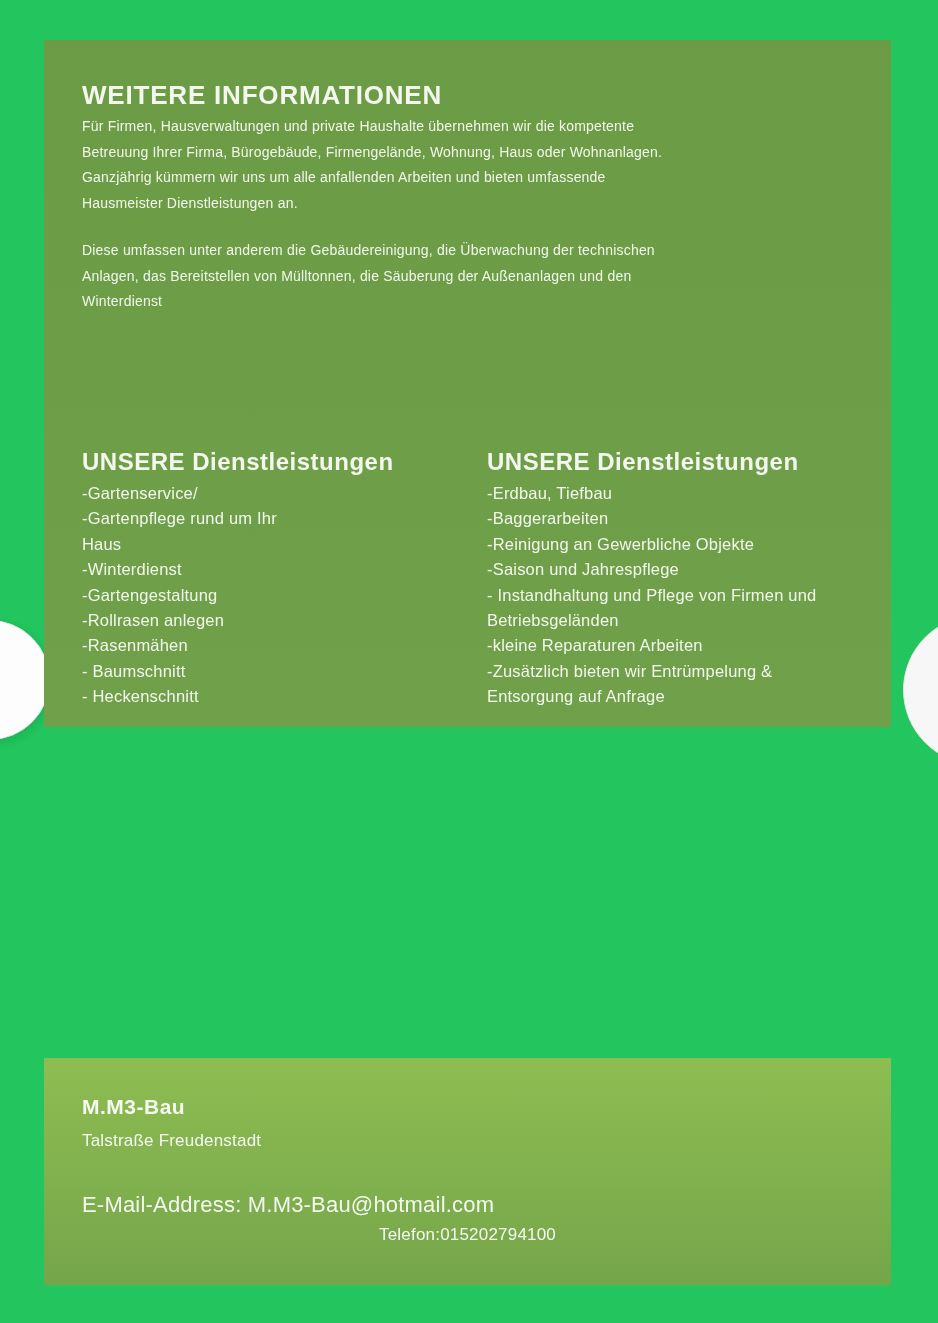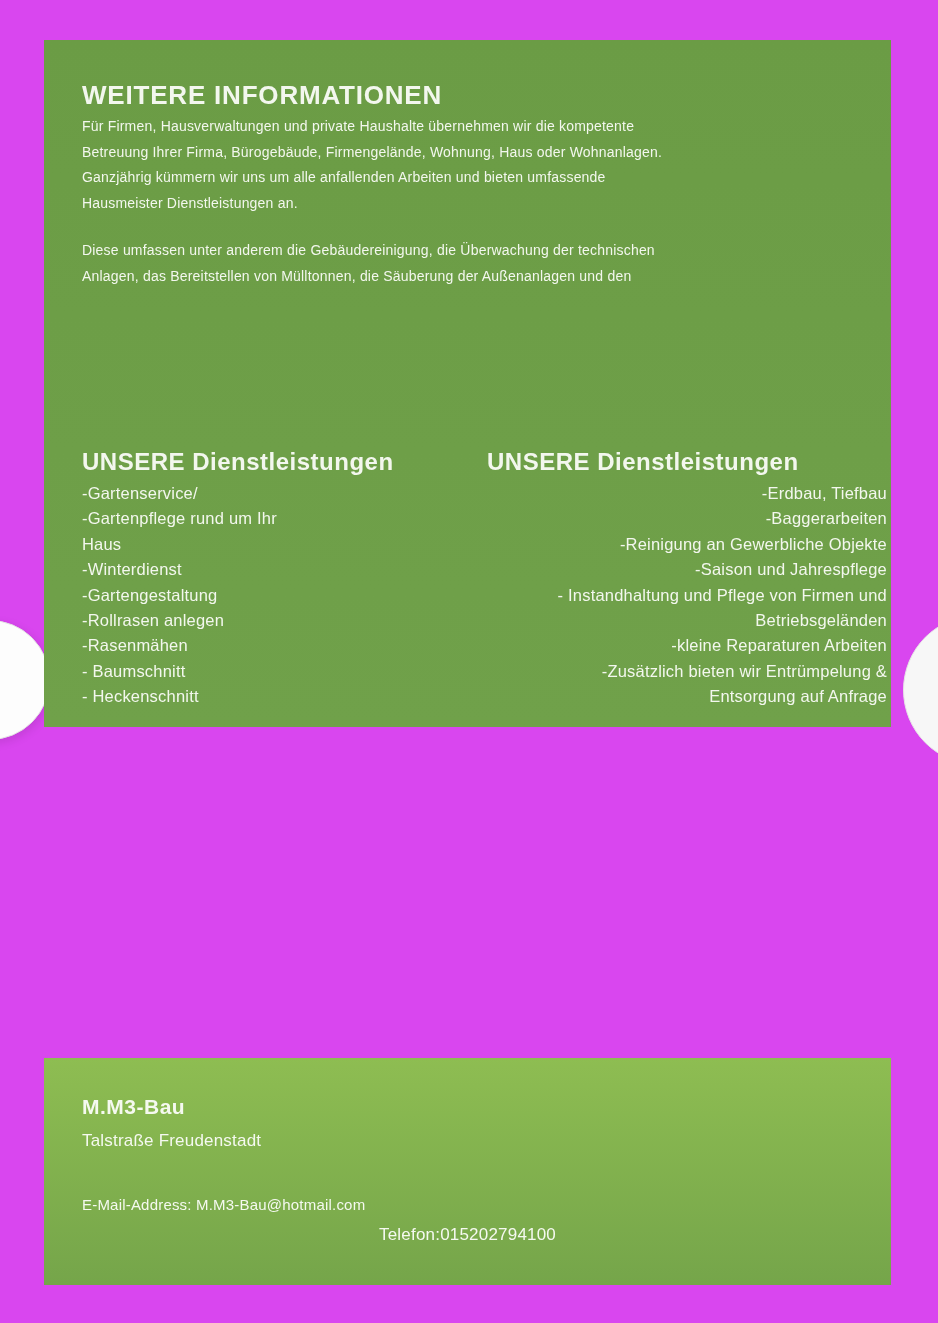--- a/index.html
+++ b/index.html
@@ -5,21 +5,21 @@
   * { margin:0; padding:0; box-sizing:border-box; }
   html,body { width:938px; height:1323px; }
   body {
     font-family:"Liberation Sans","DejaVu Sans",sans-serif;
     background:#f5f5f6;
     overflow:hidden;
   }
   .page {
     position:relative;
     width:938px; height:1323px;
-    background:#d946ef;
+    background:#22c55e;
   }
   
   .side-circle {
     position:absolute;
     border-radius:50%;
     z-index:1;
     cursor:pointer;
   }
   .side-circle.left {
     left:-70px; top:620px; width:120px; height:120px;
@@ -58,40 +58,40 @@
     position:absolute; top:408px;
     font-size:24px; font-weight:bold; letter-spacing:0.5px;
     white-space:nowrap;
   }
   .col-heading.left  { left:38px; }
   .col-heading.right { left:443px; }
   .service-list {
     position:absolute; top:441px;
   }
   .service-list.left  { left:38px;  width:360px; }
-  .service-list.right { left:443px; width:400px;text-align:right; }
+  .service-list.right { left:443px; width:400px; }
   .service-list div {
     font-size:16.5px; line-height:25.4px; letter-spacing:0.2px;
     white-space:nowrap;
   }
   
   .footer-card {
     position:absolute;
     left:44px; top:1058px;
     width:847px; height:227px;
     background:linear-gradient(180deg,#8ebd52 0%,#75a54a 100%);
     color:#f5f9f0;
     padding:36px 38px 0 38px;
     z-index:2;
   }
   .company {
     font-size:21px; font-weight:bold; letter-spacing:0.5px; line-height:26px;
   }
   .address { font-size:17px; line-height:26px; margin-top:8px; letter-spacing:0.2px; }
-  .email   { font-size:15px; line-height:26px; margin-top:38px; letter-spacing:0.2px; }
+  .email   { font-size:22px; line-height:26px; margin-top:38px; letter-spacing:0.2px; }
   .phone   { font-size:17px; line-height:26px; margin-top:4px;  letter-spacing:0.2px;text-align:center; }
 </style>
 </head>
 <body>
 
 <div class="page">
 
   <div class="side-circle left"></div>
   <div class="side-circle right"></div>
 
@@ -104,20 +104,21 @@
       <div>Für Firmen, Hausverwaltungen und private Haushalte übernehmen wir die kompetente</div>
           <div>Betreuung Ihrer Firma, Bürogebäude, Firmengelände, Wohnung, Haus oder Wohnanlagen.</div>
           <div>Ganzjährig kümmern wir uns um alle anfallenden Arbeiten und bieten umfassende</div>
           <div>Hausmeister Dienstleistungen an.</div>
         </div>
 
       <div class="para p2">
 
       <div>Diese umfassen unter anderem die Gebäudereinigung, die Überwachung der technischen</div>
           <div>Anlagen, das Bereitstellen von Mülltonnen, die Säuberung der Außenanlagen und den</div>
+          <div>Winterdienst</div>
         </div>
 
       <h2 class="col-heading left">UNSERE Dienstleistungen</h2>
 
       <h2 class="col-heading right">UNSERE Dienstleistungen</h2>
 
       <div class="service-list left">
 
       <div>-Gartenservice/</div>
           <div>-Gartenpflege rund um Ihr</div>

